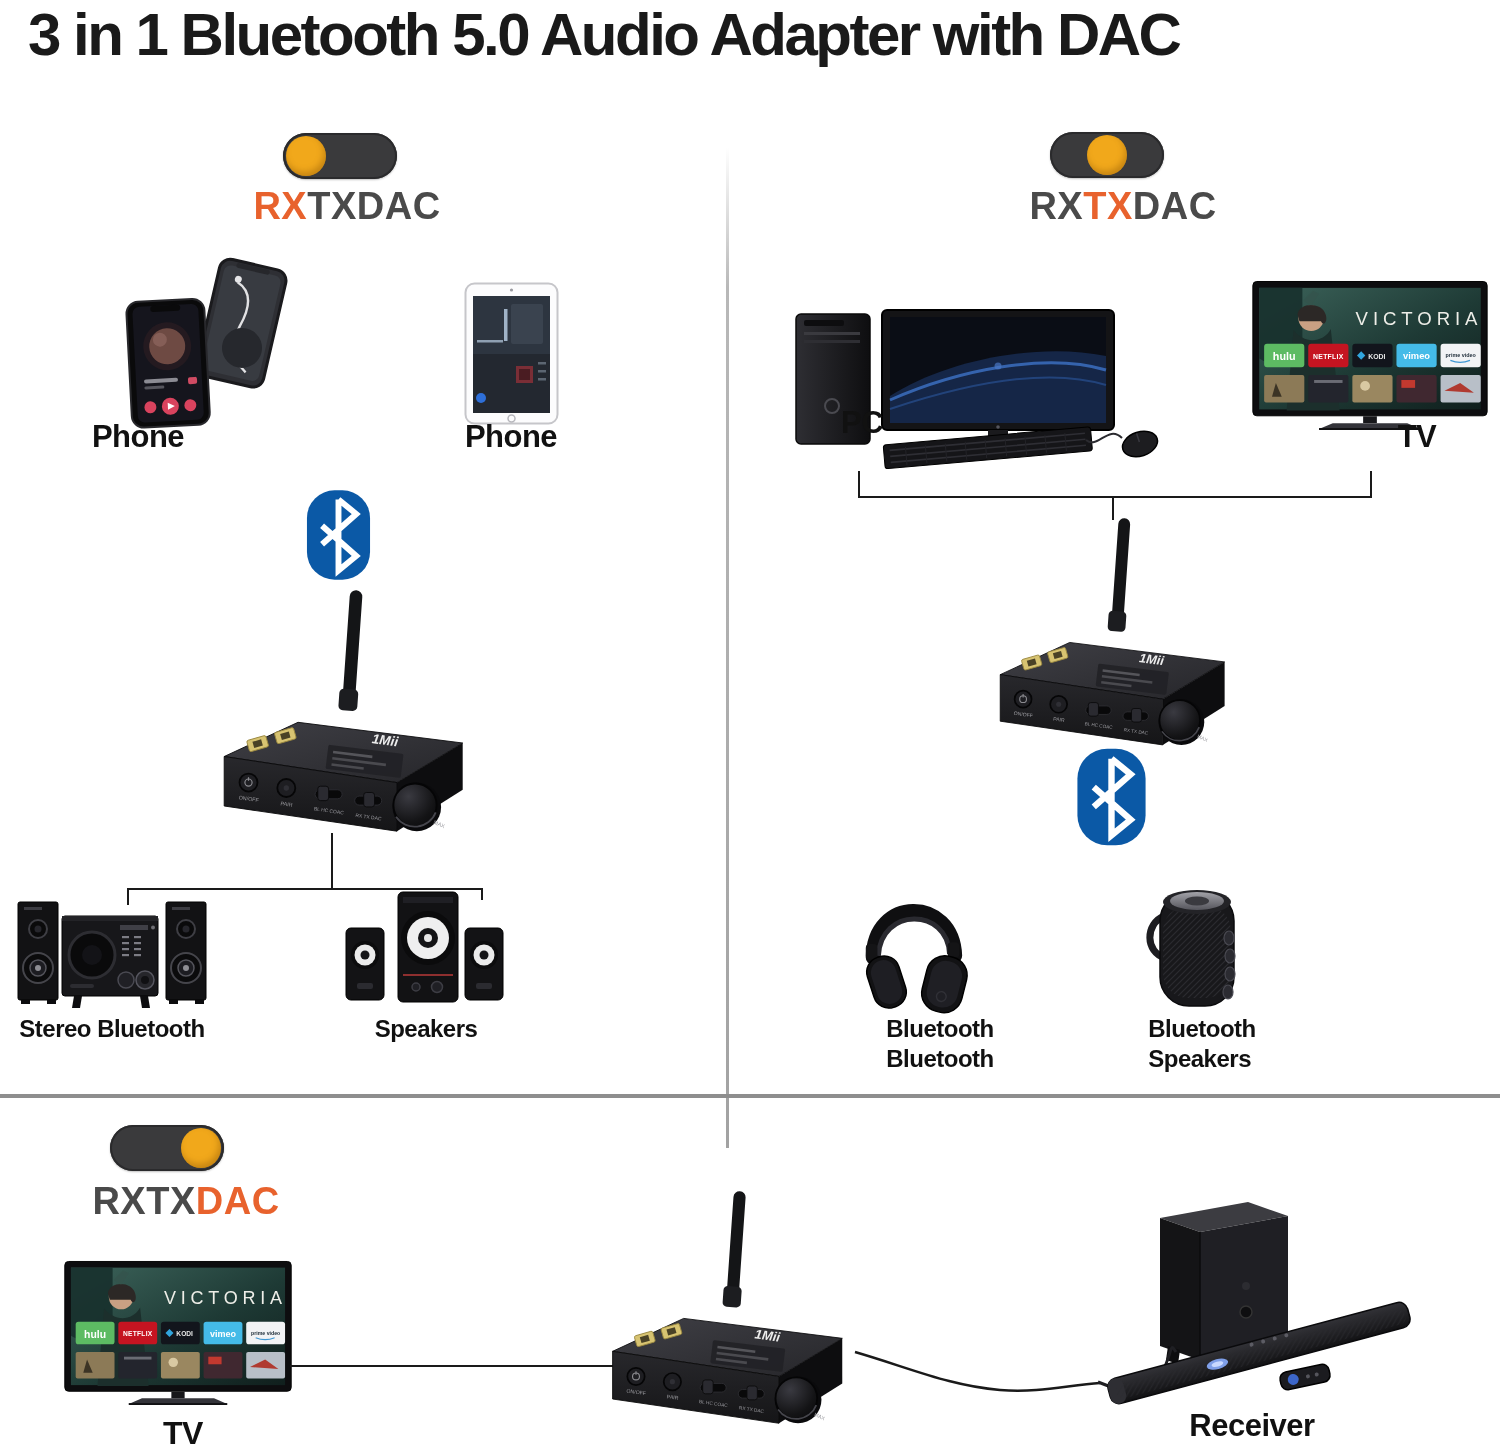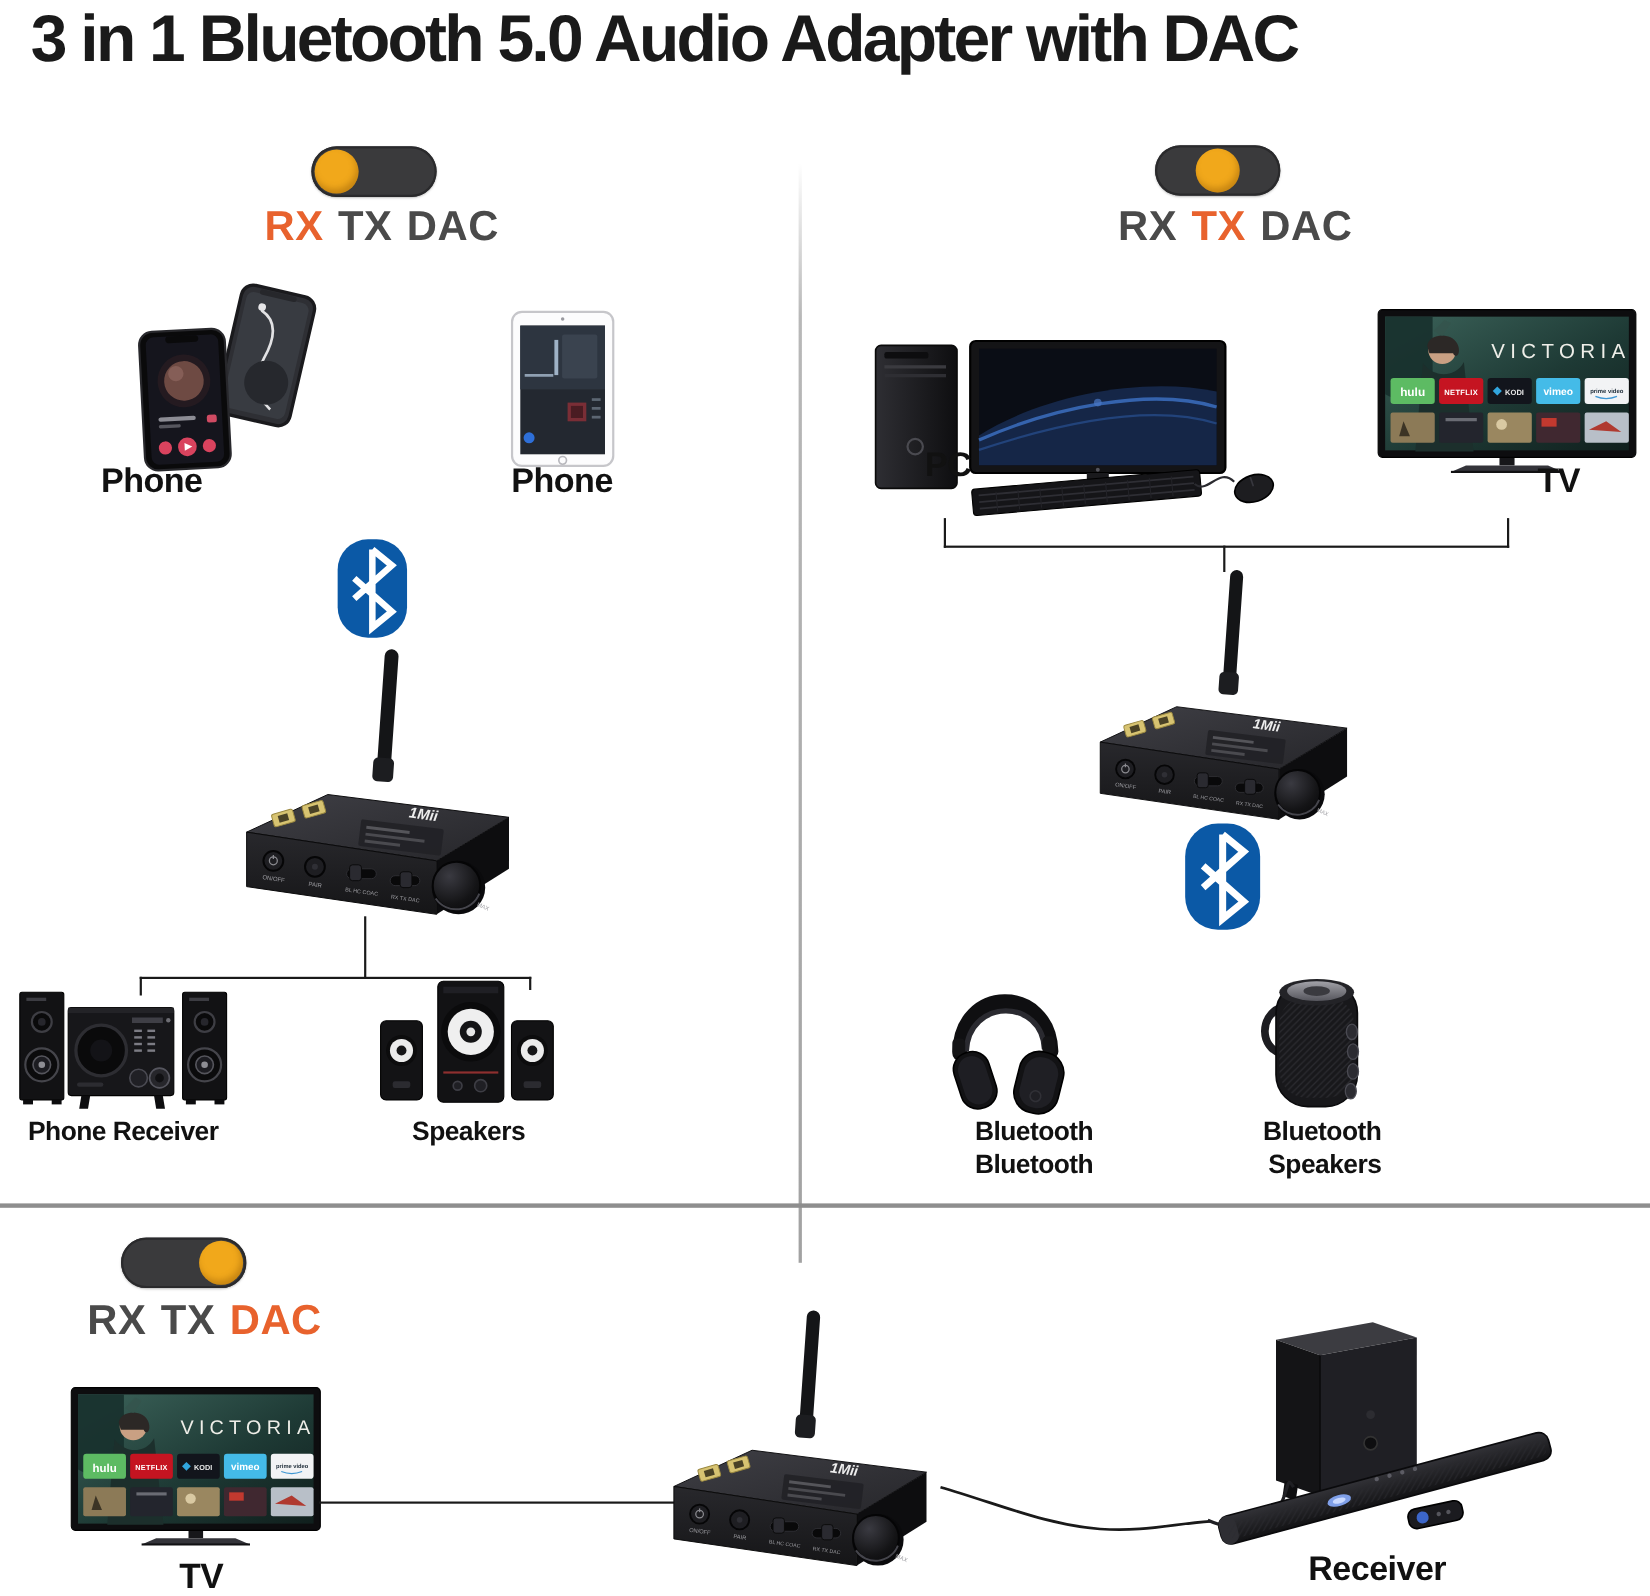--- a/index.html
+++ b/index.html
@@ -8,26 +8,26 @@
   .abs{position:absolute;}
   #title{position:absolute;left:28px;top:0px;font-size:60px;font-weight:800;
          letter-spacing:-2.5px;white-space:nowrap;color:#1a1a1a;}
   
   .toggle{position:absolute;width:114px;height:46px;background:#3A3A3C;border-radius:24px;
           box-shadow:inset 0 0 0 2px #2a2a2c, 0 1px 2px rgba(0,0,0,.25);}
   .knob{position:absolute;top:3px;width:40px;height:40px;border-radius:50%;background:#F1A81B;
         box-shadow:inset -2px -4px 6px rgba(120,70,0,.35);}
   .pos-left{left:3px}.pos-center{left:37px}.pos-right{left:71px}
   
-  .modes{position:absolute;transform:translateX(-50%);display:flex;gap:13px;
+  .modes{position:absolute;transform:translateX(-50%);display:flex;
          font-size:38px;font-weight:600;color:#4a4a4a;letter-spacing:0.5px;white-space:nowrap;}
   .modes .active{color:#E8622D;font-weight:700;}
   
   .dev-label{position:absolute;transform:translateX(-50%);font-size:31px;font-weight:700;
-             color:#111;white-space:nowrap;letter-spacing:-0.5px;text-align:right;}
+             color:#111;white-space:nowrap;letter-spacing:-0.5px;text-align:left;}
   .dev-label.small{font-size:24px;font-weight:600;line-height:1.26;}
   
   .wire{position:absolute;background:#1a1a1a;}
   
   #divider-v{position:absolute;left:726px;top:148px;width:3px;height:1000px;
              background:linear-gradient(to bottom,rgba(190,190,190,0),#b8b8b8 140px,#a2a2a2);}
   #divider-h{position:absolute;left:0;top:1094px;width:1500px;height:4px;background:#8e8e8e;}
   svg{display:block;overflow:visible;}
   text{font-family:"Liberation Sans",sans-serif;}
 </style>
@@ -275,21 +275,21 @@
       <rect x="120" y="56" width="7" height="2.2" fill="#7c7c84"></rect>
     <rect x="108" y="62" width="7" height="2.2" fill="#7c7c84"></rect>
       <rect x="120" y="62" width="7" height="2.2" fill="#7c7c84"></rect>
     <rect x="56" y="92" width="24" height="4" rx="2" fill="#2c2c31"></rect>
     <circle cx="112" cy="88" r="8" fill="#202025" stroke="#4a4a52" stroke-width="1.5"></circle>
     <circle cx="131" cy="88" r="9" fill="#26262b" stroke="#55555e" stroke-width="1.5"></circle>
     <circle cx="131" cy="88" r="4" fill="#101013"></circle>
     <path d="M60 104 l8 0 -2 12 -8 0 z" fill="#0d0d0f"></path>
     <path d="M126 104 l8 0 2 12 -8 0 z" fill="#0d0d0f"></path>
   </svg>
-  <div class="dev-label small" style="left:112px;top:1014px">Phone Receiver</div>
+  <div class="dev-label small" style="left:112px;top:1014px">Stereo Bluetooth</div>
 
   <svg class="abs" style="left:342px;top:888px" width="165" height="122" viewBox="0 0 165 122">
     <rect x="56" y="4" width="60" height="110" rx="5" fill="#121214" stroke="#000"></rect>
     <rect x="61" y="9" width="50" height="6" fill="#1f1f24"></rect>
     <circle cx="86" cy="50" r="27" fill="#0b0b0c"></circle>
     <circle cx="86" cy="50" r="21" fill="#efefef"></circle>
     <circle cx="86" cy="50" r="10" fill="#141416"></circle>
     <circle cx="86" cy="50" r="4" fill="#e6e6e6"></circle>
     <rect x="61" y="86" width="50" height="2" fill="#8e2f2f"></rect>
     <circle cx="74" cy="99" r="4" fill="#1f1f24" stroke="#3d3d44" stroke-width="1.5"></circle>

